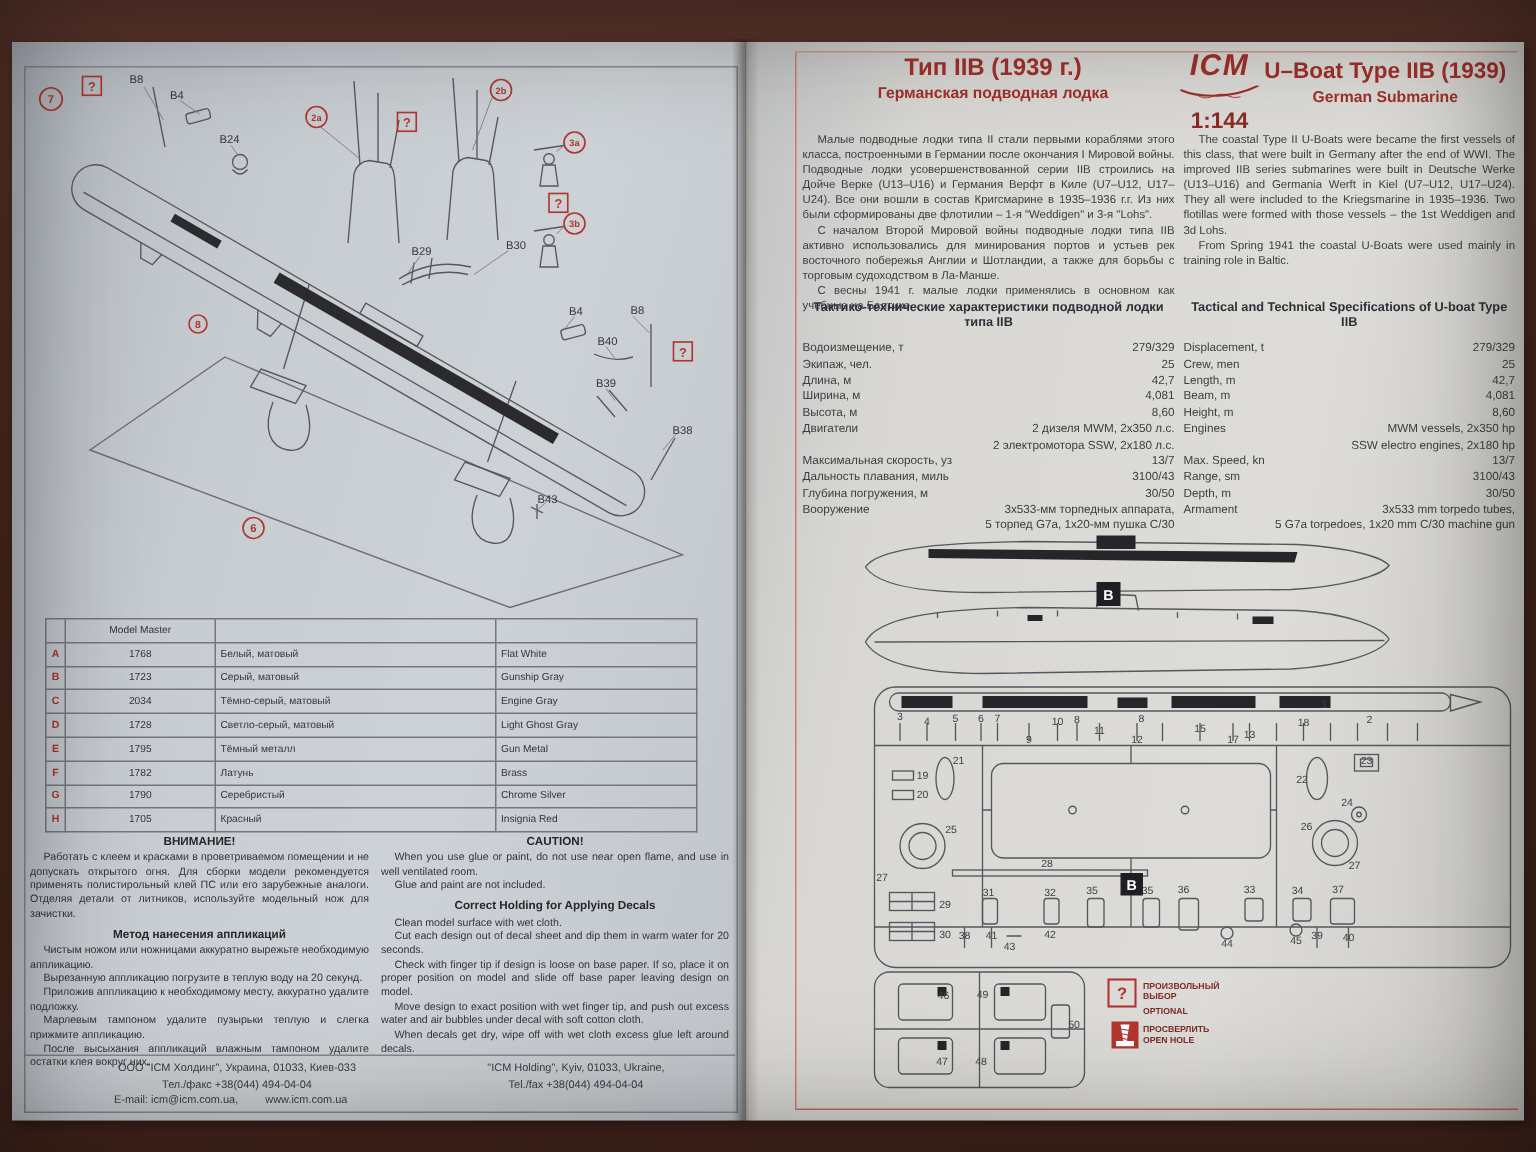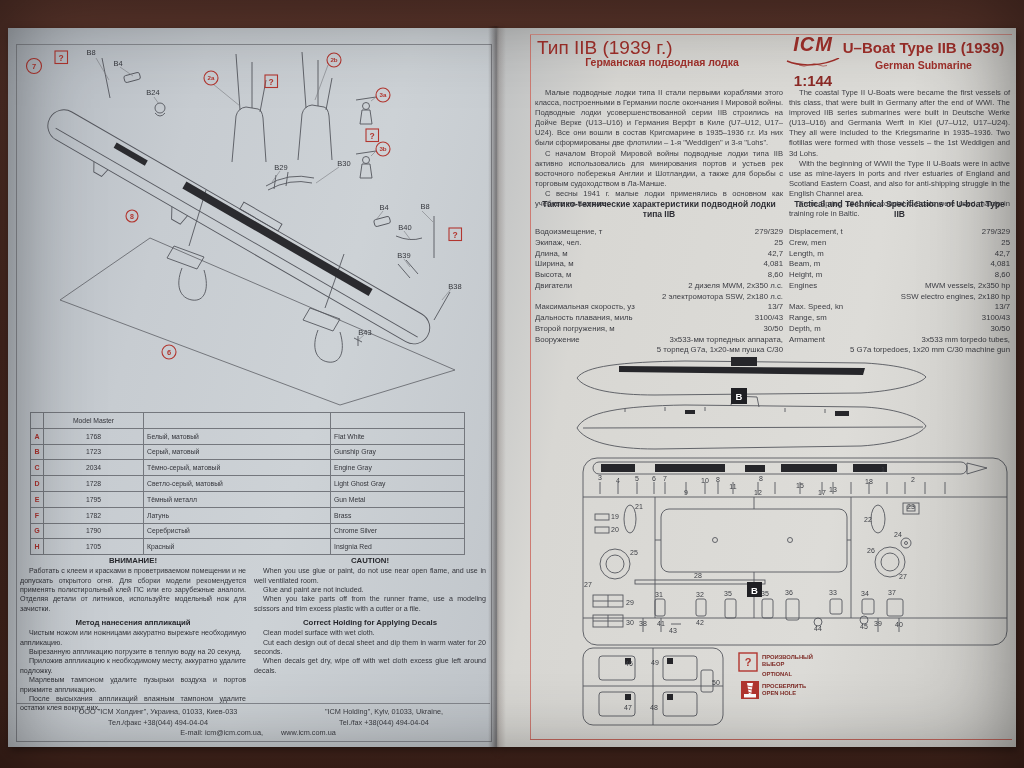--- a/index.html
+++ b/index.html
@@ -23,27 +23,27 @@
   .caut-ru{left:12px;width:226px;}
   .caut-en{left:246px;width:232px;}
   .caut h4{margin:0 0 1px 0;font-size:7.8px;text-align:center;color:#26272c;}
   .caut p{margin:0;text-indent:9px;}
   .caut .gap{height:4px;}
   
   .f-sep{position:absolute;left:8px;top:675px;width:474px;border-top:1px solid #84878d;}
   .foot{position:absolute;top:679px;font-size:7.3px;color:#3b3c42;text-align:center;line-height:1.45;}
   .foot-ru{left:30px;width:240px;}
   .foot-en{left:270px;width:212px;}
-  .foot-mail{position:absolute;left:60px;top:700px;width:380px;font-size:7.3px;color:#3b3c42;text-align:center;}
+  .foot-mail{position:absolute;left:60px;top:700px;width:380px;font-size:7.3px;color:#3b3c42;text-align:left;}
   .foot-mail span{margin:0 8px;}
   
   .redline-v{position:absolute;left:33px;top:6px;height:705px;border-left:1px solid #cd7b72;}
   .redline-t{position:absolute;left:33px;top:6px;width:482px;border-top:1px solid #d8928a;}
   .redline-b{position:absolute;left:33px;top:711px;width:482px;border-top:1px solid #c4685e;}
-  .title-ru{position:absolute;left:40px;top:9px;width:250px;text-align:left;font-weight:normal;font-size:19px;color:#a1302b;}
+  .title-ru{position:absolute;left:40px;top:9px;width:250px;text-align:center;font-weight:bold;font-size:16px;color:#a1302b;}
   .sub-ru{position:absolute;left:40px;top:28px;width:250px;text-align:center;font-weight:bold;font-size:10.5px;color:#a1302b;}
   .title-en{position:absolute;left:341px;top:11px;width:171px;text-align:center;font-weight:bold;font-size:15px;color:#a1302b;}
   .sub-en{position:absolute;left:341px;top:31px;width:171px;text-align:center;font-weight:bold;font-size:10.5px;color:#a1302b;}
   .logo{position:absolute;left:288px;top:6px;width:56px;text-align:center;}
   .logo .icm{font-style:italic;font-weight:bold;font-size:20px;color:#a1302b;letter-spacing:1px;line-height:20px;display:block;}
   .logo .scale{font-weight:bold;font-size:15px;color:#8c2a26;display:block;margin-top:0;}
   .hist{position:absolute;top:60px;font-size:7.6px;line-height:1.33;color:#3c3d43;text-align:justify;}
   .hist-ru{left:38px;width:248px;}
   .hist-en{left:292px;width:221px;}
   .hist p{margin:0;text-indent:10px;}
@@ -225,33 +225,34 @@
       </table>
 
     <div class="caut caut-ru">
       <h4>ВНИМАНИЕ!</h4>
       <p>Работать с клеем и красками в проветриваемом помещении и не допускать открытого огня. Для сборки модели рекомендуется применять полистирольный клей ПС или его зарубежные аналоги. Отделяя детали от литников, используйте модельный нож для зачистки.</p>
       <div class="gap"></div>
       <h4>Метод нанесения аппликаций</h4>
       <p>Чистым ножом или ножницами аккуратно вырежьте необходимую аппликацию.</p>
       <p>Вырезанную аппликацию погрузите в теплую воду на 20 секунд.</p>
       <p>Приложив аппликацию к необходимому месту, аккуратно удалите подложку.</p>
-      <p>Марлевым тампоном удалите пузырьки воздуха и портов прижмите аппликацию.</p>
+      <p>Марлевым тампоном удалите пузырьки теплую и слегка прижмите аппликацию.</p>
       <p>После высыхания аппликаций влажным тампоном удалите остатки клея вокруг них.</p>
     </div>
 
     <div class="caut caut-en">
       <h4>CAUTION!</h4>
       <p>When you use glue or paint, do not use near open flame, and use in well ventilated room.</p>
       <p>Glue and paint are not included.</p>
-      <p>When you take parts off from the runner frame, use a modeling scissors and trim excess plastic with a cutter or a file.</p>
       <div class="gap"></div>
       <h4>Correct Holding for Applying Decals</h4>
       <p>Clean model surface with wet cloth.</p>
       <p>Cut each design out of decal sheet and dip them in warm water for 20 seconds.</p>
+      <p>Check with finger tip if design is loose on base paper. If so, place it on proper position on model and slide off base paper leaving design on model.</p>
+      <p>Move design to exact position with wet finger tip, and push out excess water and air bubbles under decal with soft cotton cloth.</p>
       <p>When decals get dry, wipe off with wet cloth excess glue left around decals.</p>
     </div>
 
     <div class="f-sep"></div>
     <div class="foot foot-ru">
       <div>ООО "ICM Холдинг", Украина, 01033, Киев-033</div>
       <div>Тел./факс +38(044) 494-04-04</div>
     </div>
     <div class="foot foot-en">
       <div>"ICM Holding", Kyiv, 01033, Ukraine,</div>
@@ -283,21 +284,20 @@
     <div class="title-en">U–Boat Type IIB (1939)</div>
     <div class="sub-en">German Submarine</div>
 
     <div class="hist hist-ru">
       <p>Малые подводные лодки типа II стали первыми кораблями этого класса, построенными в Германии после окончания I Мировой войны. Подводные лодки усовершенствованной серии IIB строились на Дойче Верке (U13–U16) и Германия Верфт в Киле (U7–U12, U17–U24). Все они вошли в состав Кригсмарине в 1935–1936 г.г. Из них были сформированы две флотилии – 1-я "Weddigen" и 3-я "Lohs".</p>
       <p>С началом Второй Мировой войны подводные лодки типа IIB активно использовались для минирования портов и устьев рек восточного побережья Англии и Шотландии, а также для борьбы с торговым судоходством в Ла-Манше.</p>
       <p>С весны 1941 г. малые лодки применялись в основном как учебные на Балтике.</p>
     </div>
     <div class="hist hist-en">
       <p>The coastal Type II U-Boats were became the first vessels of this class, that were built in Germany after the end of WWI. The improved IIB series submarines were built in Deutsche Werke (U13–U16) and Germania Werft in Kiel (U7–U12, U17–U24). They all were included to the Kriegsmarine in 1935–1936. Two flotillas were formed with those vessels – the 1st Weddigen and 3d Lohs.</p>
-      <p>With the beginning of WWII the Type II U-Boats were in active use as mine-layers in ports and river estuaries of England and Scotland Eastern Coast, and also for anti-shipping struggle in the English Channel area.</p>
       <p>From Spring 1941 the coastal U-Boats were used mainly in training role in Baltic.</p>
     </div>
 
     <div class="specs specs-ru">
       <div class="st">Тактико-технические характеристики подводной лодки типа IIB</div>
       <div class="srow">
           <span>Водоизмещение, т</span>
           <span class="v">279/329</span>
         </div>
       <div class="srow">
@@ -326,21 +326,21 @@
         </div>
       <div class="srow">
           <span>Максимальная скорость, уз</span>
           <span class="v">13/7</span>
         </div>
       <div class="srow">
           <span>Дальность плавания, миль</span>
           <span class="v">3100/43</span>
         </div>
       <div class="srow">
-          <span>Второй погружения, м</span>
+          <span>Глубина погружения, м</span>
           <span class="v">30/50</span>
         </div>
       <div class="srow">
           <span>Вооружение</span>
           <span class="v">3х533-мм торпедных аппарата,</span>
         </div>
       <div class="srow">
           <span></span>
           <span class="v">5 торпед G7a, 1х20-мм пушка C/30</span>
         </div>

